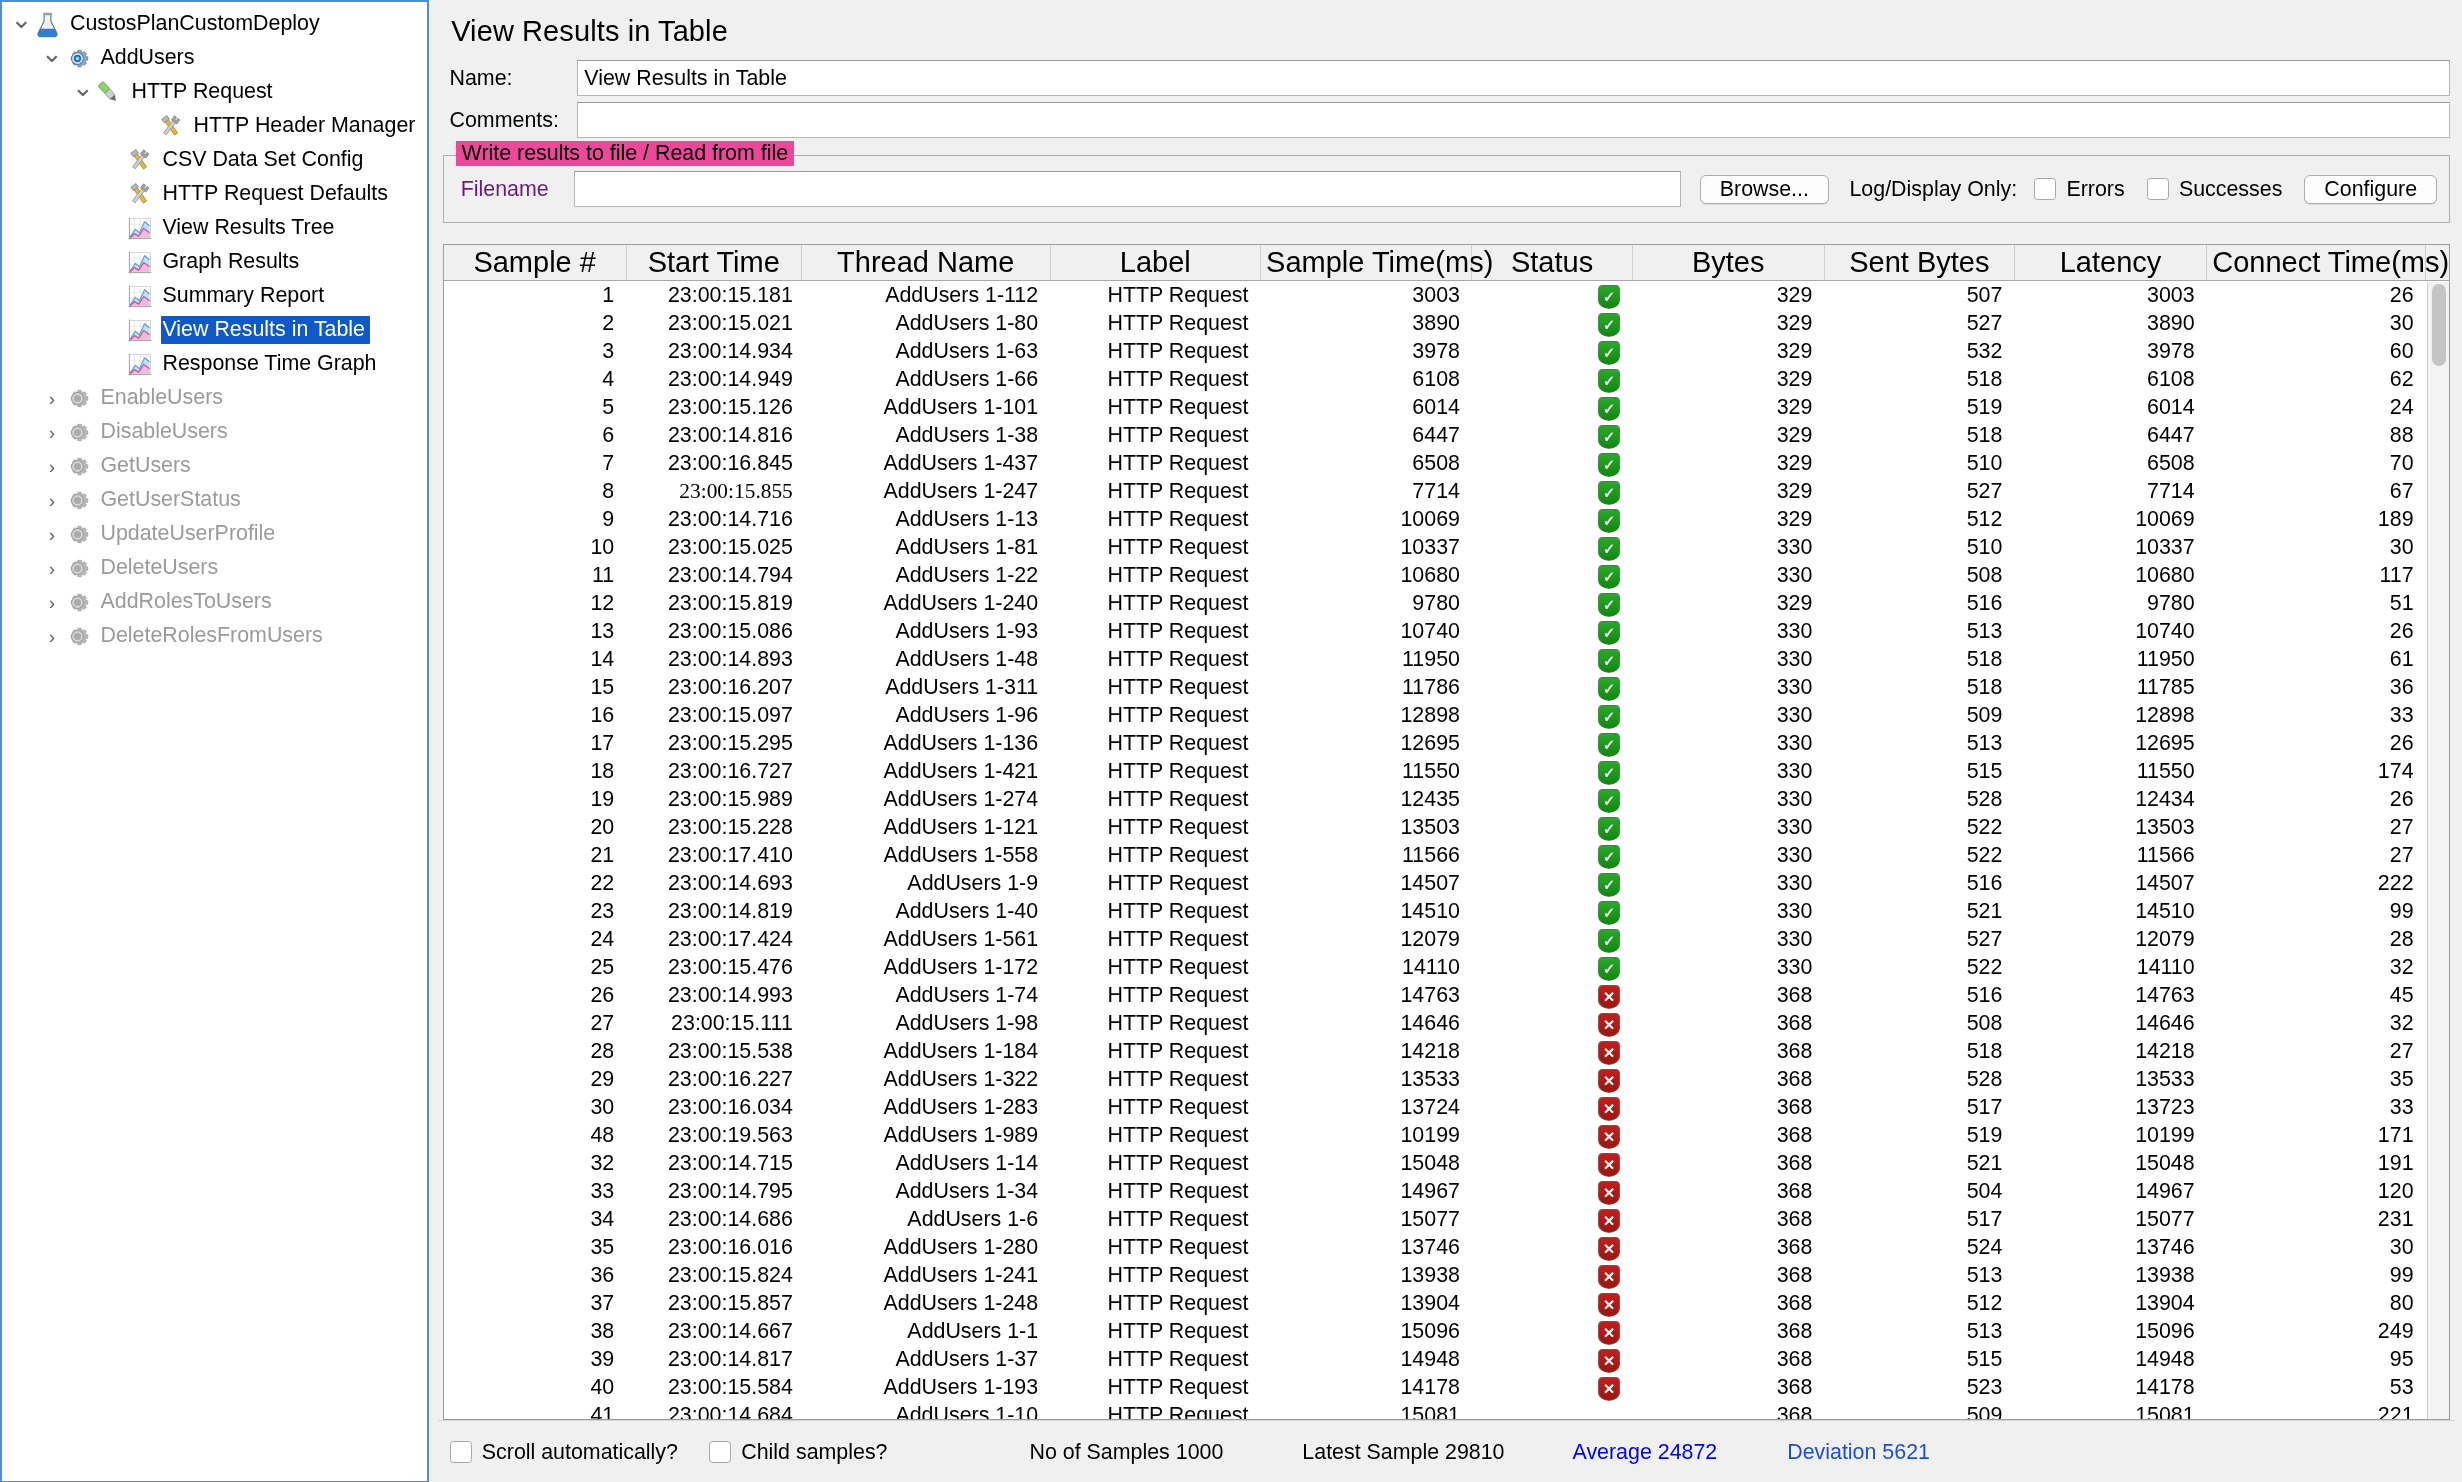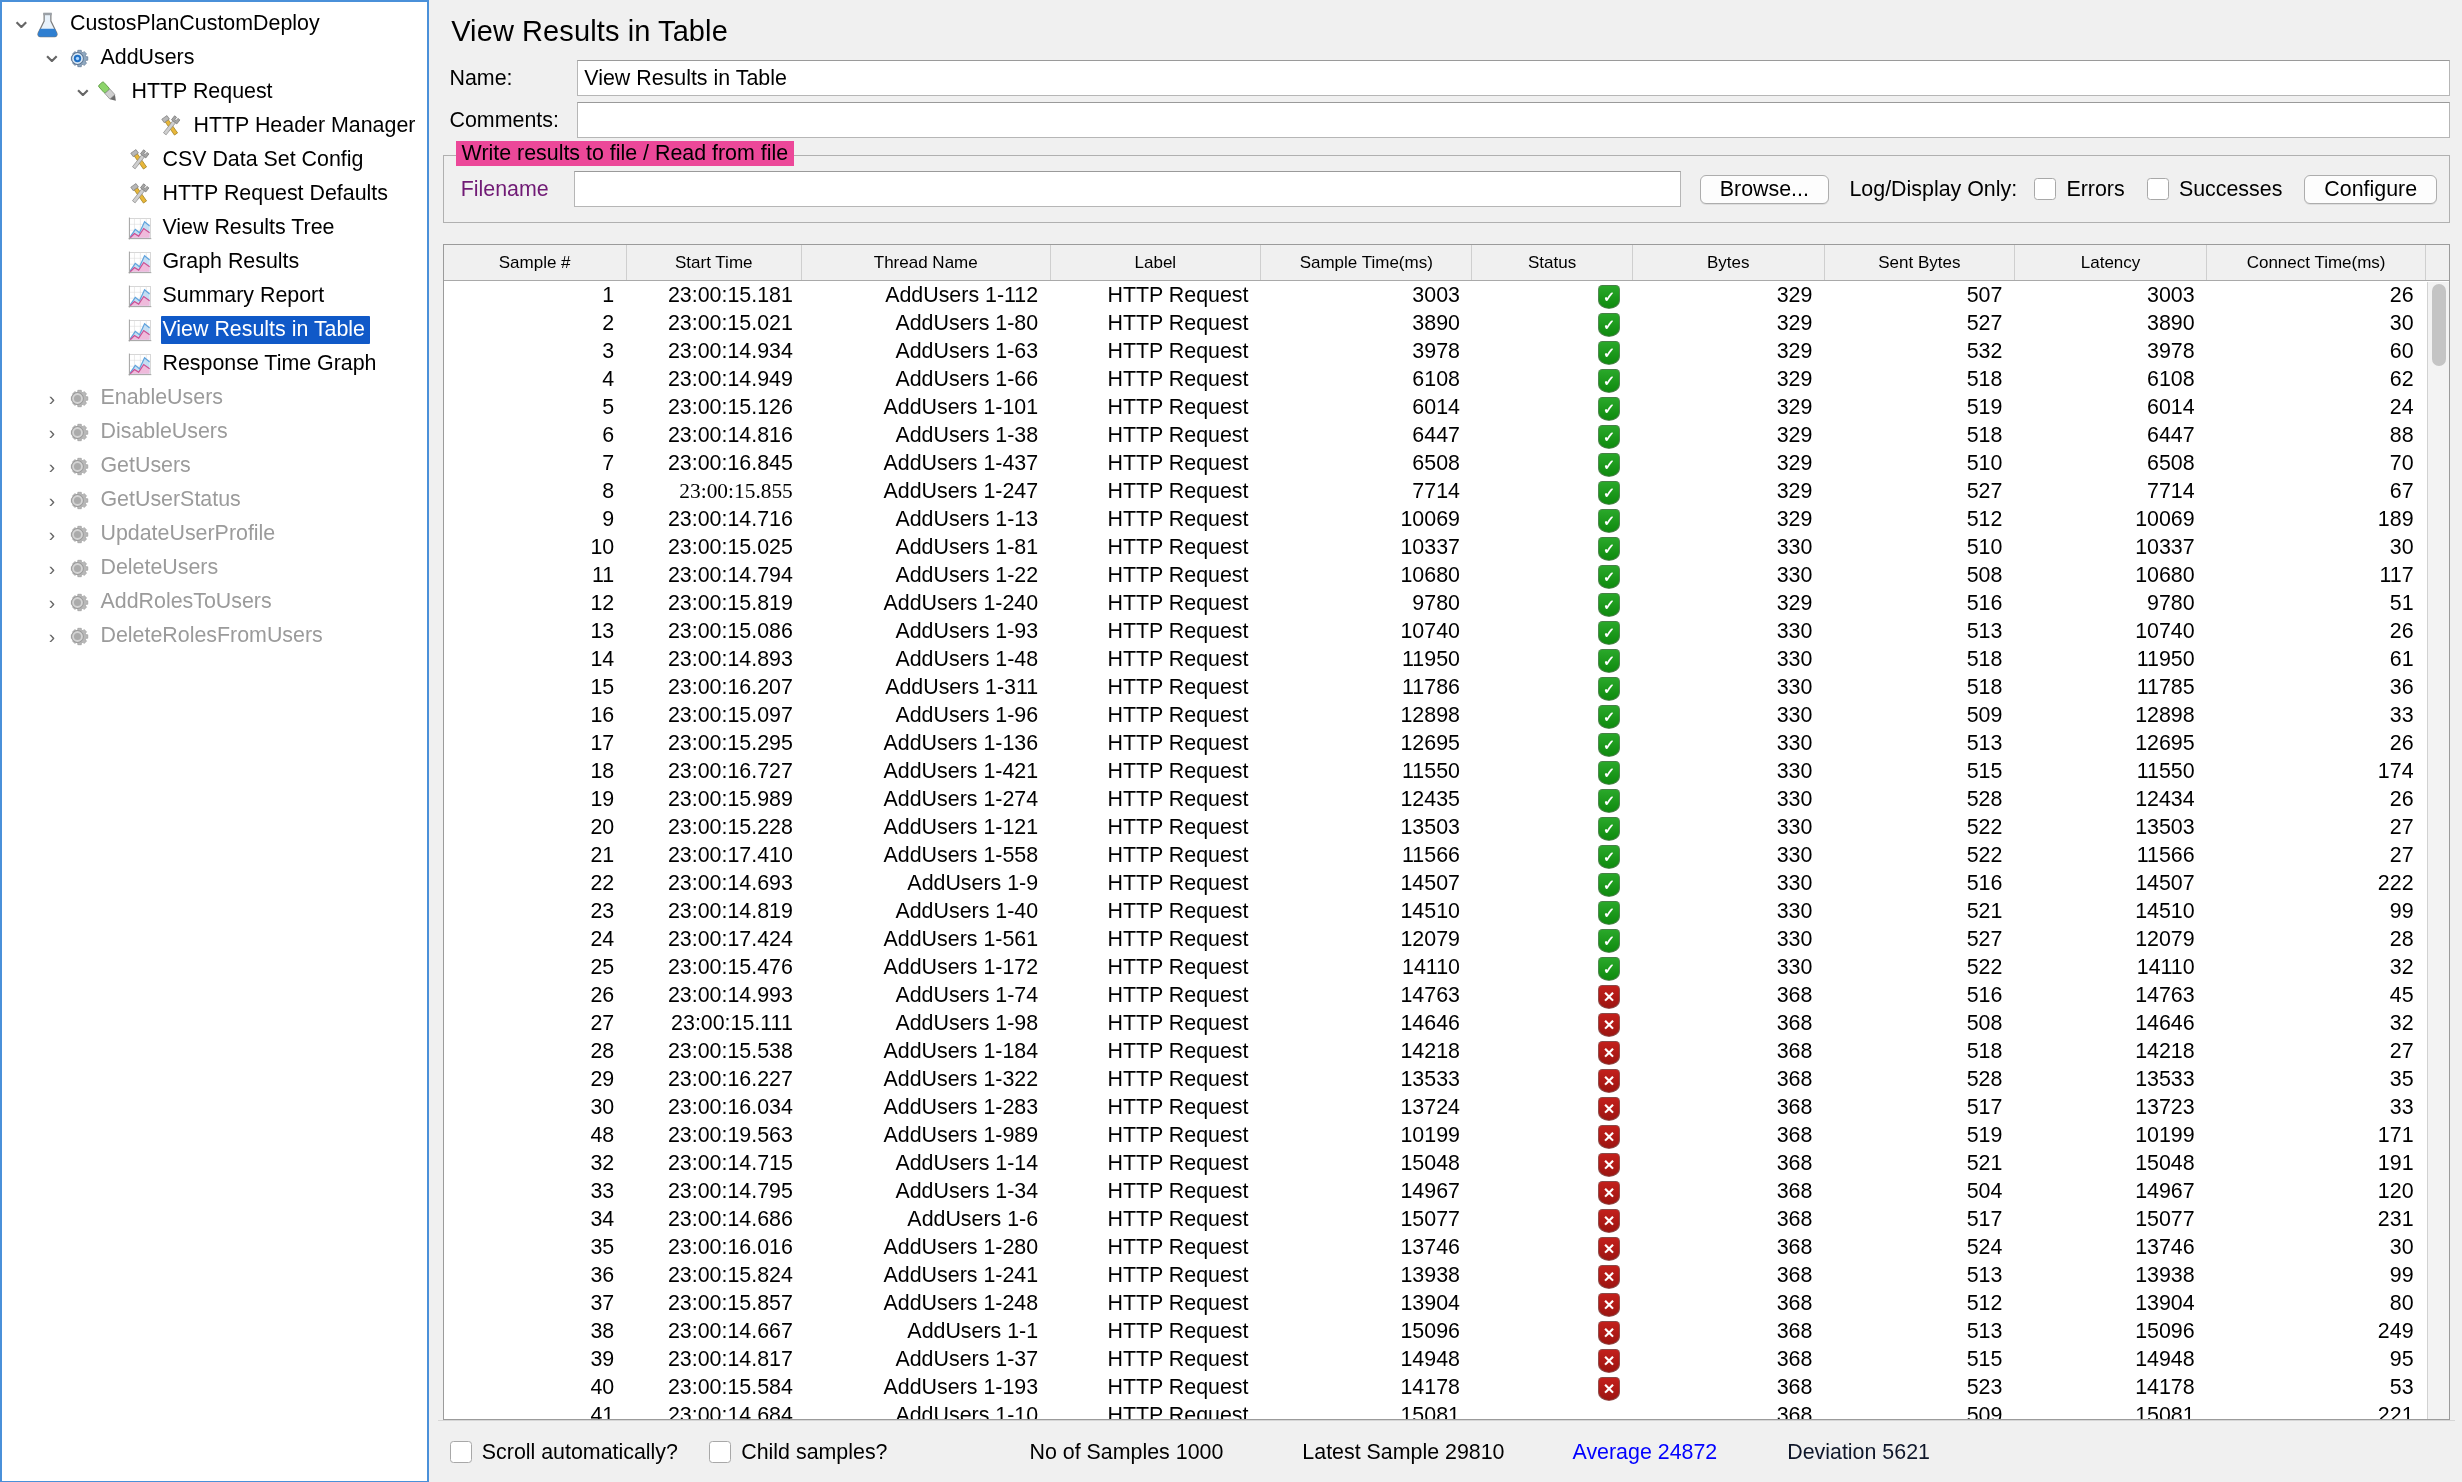--- a/index.html
+++ b/index.html
@@ -183,21 +183,21 @@
   table.results {
     border-collapse: collapse;
     width: 100%;
     table-layout: fixed;
     font-size: 21.4px;
     color: #000;
   }
   table.results thead th {
     background: #f0f0f0;
     font-weight: normal;
-    font-size: 17px;
+    font-size: 29px;
     height: 36px;
     border-bottom: 0.9px solid #a9a9a9;
     border-right: 0.9px solid #cfcfcf;
     text-align: center;
     padding: 0 5.1px;
     white-space: nowrap;
   }
   table.results thead th:last-child { border-right: none; }
   table.results tbody td {
     height: 28px;
@@ -259,21 +259,21 @@
     background: #f0f0f0;
     border-top: 0.9px solid #d6d6d6;
     font-size: 21.4px;
     color: #000;
   }
   #statusbar .sbcb { display: flex; align-items: center; margin-right: 31px; white-space: nowrap; }
   .stat-text { white-space: nowrap; }
   .sp-1 { margin-left: 111px; }
   .sp-2 { margin-left: 79px; }
   .sp-3 { margin-left: 68px; color: #0000ff; }
-  .sp-4 { margin-left: 70px; color: #0f172a; }
+  .sp-4 { margin-left: 70px; color: #1d4ed8; }
 </style>
 </head>
 <body>
 
 <div id="app">
 
   <div id="sidebar">
     <div class="tree" id="tree">
         <div class="tnode" style="padding-left: 8.5px;">
           <span class="twist" style="font-size: 26px; line-height: 0.5; padding-bottom: 8.5px;">⌄</span>

